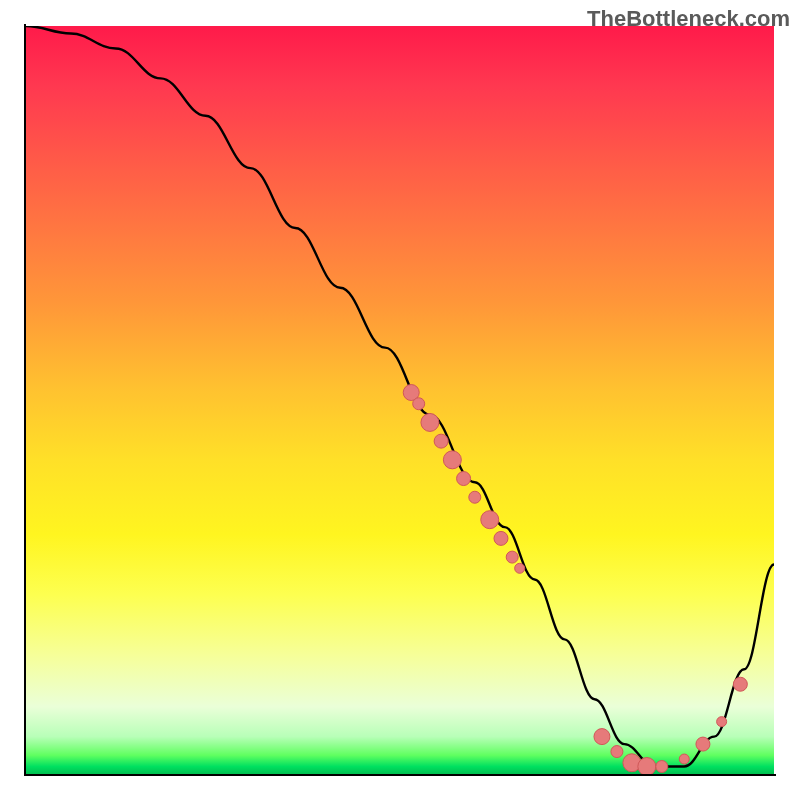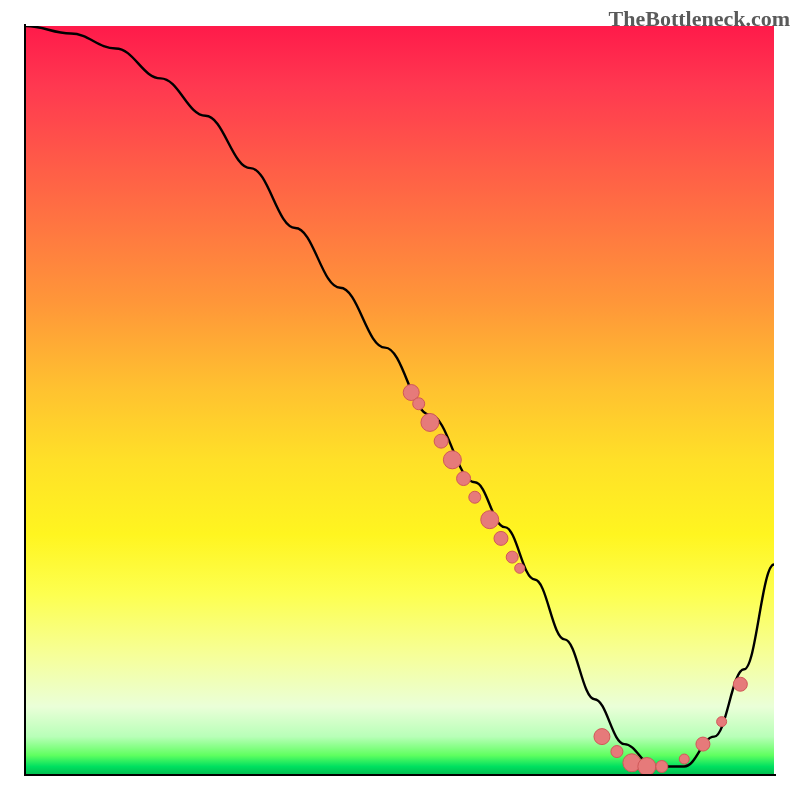--- a/index.html
+++ b/index.html
@@ -7,21 +7,20 @@
     width: 800px;
     height: 800px;
     position: relative;
     font-family: Arial, sans-serif;
     overflow: hidden;
   }
   .chart-container {
     width: 800px;
     height: 660px;
     position: relative;
-    font-family: Liberation Serif, serif;
   }
   .watermark {
     position: absolute;
     top: 6px;
     right: 10px;
     font-size: 22px;
     font-weight: bold;
     color: #5a5a5a;
     z-index: 10;
   }

